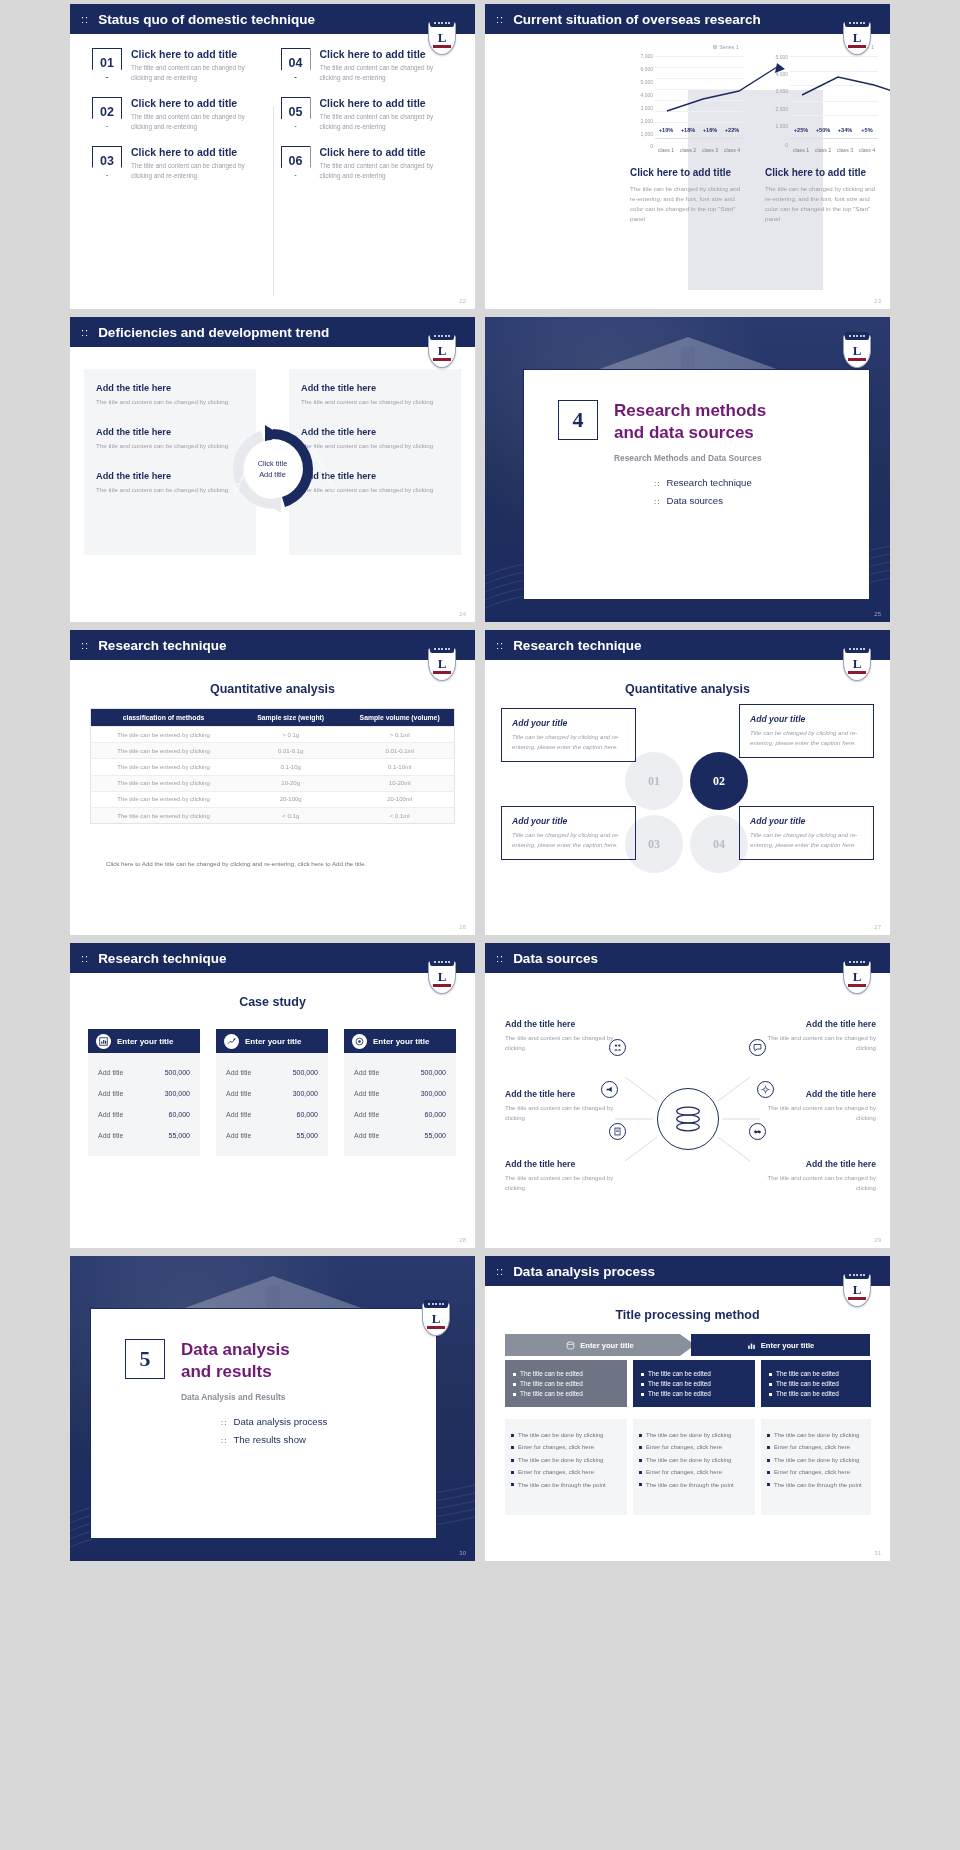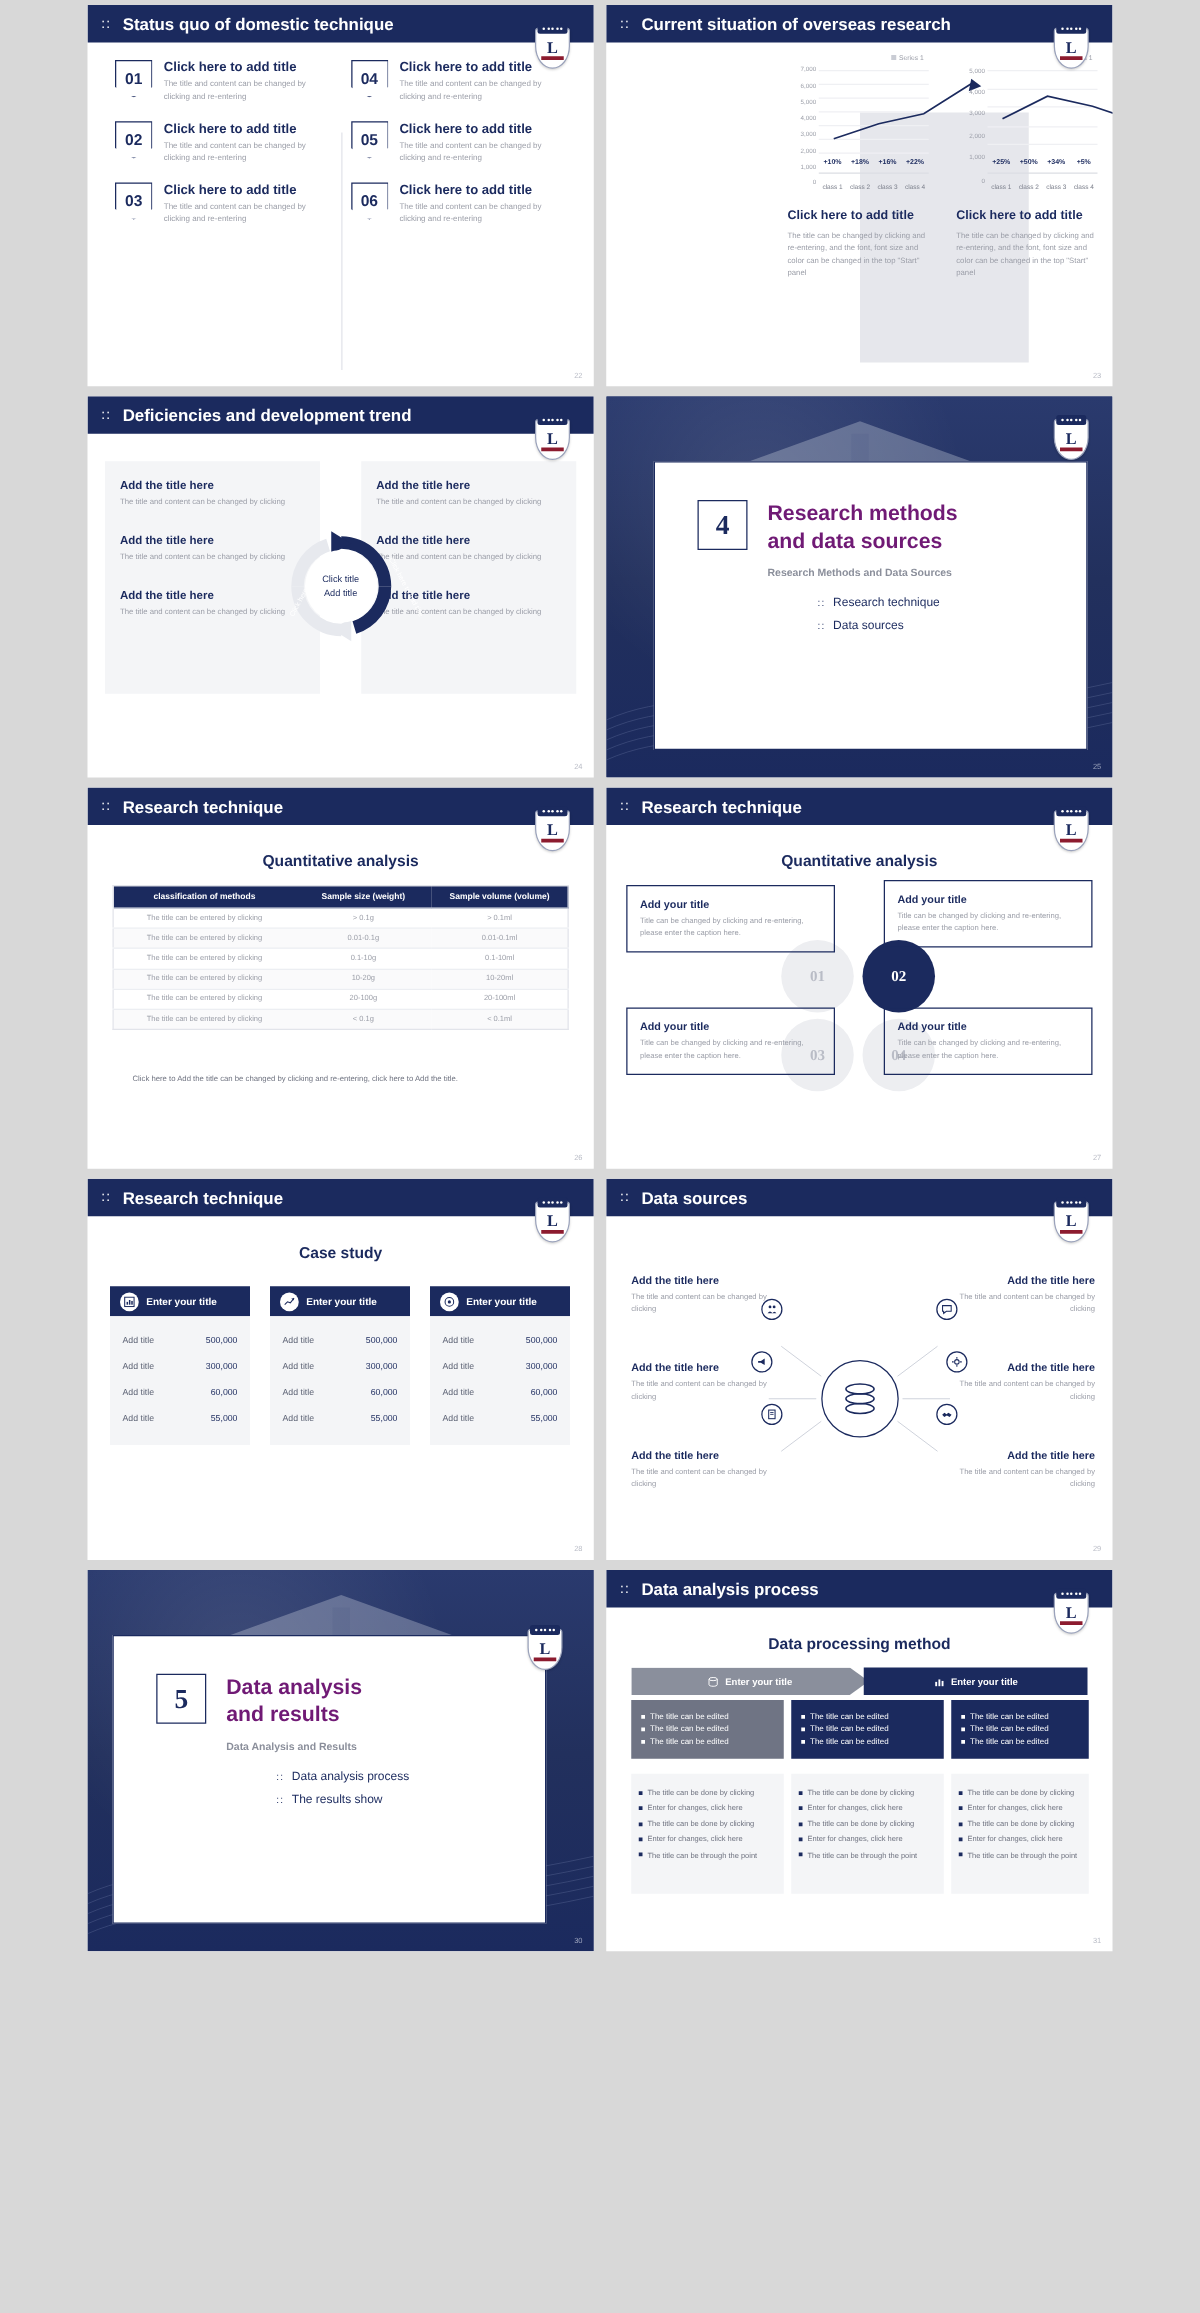--- a/index.html
+++ b/index.html
@@ -144,21 +144,21 @@
   
   .tbl { position:absolute; left:20px; right:20px; top:78px; border-collapse:collapse; width:365px;
          border:1px solid #e2e4ea; }
   .tbl th { background:#1b2a5e; color:#fff; font-size:6.8px; font-weight:bold; padding:5px 4px; text-align:center; }
   .tbl td { font-size:6px; color:#9b9ea8; padding:4.6px 4px; text-align:center; border-top:1px solid #eceef2; }
   .tbl td:first-child { color:#9b9ea8; }
   .tbl tr:nth-child(even) td { background:#fafafb; }
   .tblnote { position:absolute; left:36px; top:230px; font-size:6.2px; color:#6f7380; }
 
   
-  .qbox { position:absolute; width:167px; border:1.1px solid #1b2a5e; padding:9px 10px; }
+  .qbox { position:absolute; width:135px; border:1.1px solid #1b2a5e; padding:9px 10px;font-style:italic; }
   .qbox h5 { margin:0 0 4px 0; font-size:8.6px; font-weight:bold; color:#1b2a5e; }
   .qbox p { margin:0; font-size:6.1px; color:#9b9ea8; line-height:1.65; }
   .circlebig { position:absolute; border-radius:50%; display:flex; align-items:center; justify-content:center;
                font-size:12px; font-weight:bold; font-family:"Liberation Serif",serif; }
 
   
   .ccard { position:absolute; top:86px; width:112px; }
   .ccard .hd { background:#1b2a5e; color:#fff; height:24px; display:flex; align-items:center; gap:6px; padding:0 8px;
                font-size:8px; font-weight:bold; }
   .ccard .bd { background:#f4f5f7; padding:9px 10px 10px 10px; }
@@ -923,21 +923,21 @@
         <div class="cap">
           <i></i>
           <i></i>
           <i></i>
           <i></i>
           <i></i>
         </div>
       <div class="mono">L</div>
         <div class="stripe"></div>
     </div>
-    <div class="sec-title" style="position:absolute;left:0;top:52px;width:100%">Data processing method</div>
+    <div class="sec-title" style="position:absolute;left:0;top:52px;width:100%">Title processing method</div>
 
     <div style="position:absolute;left:20px;top:78px;width:190px;height:22px;background:#8a8f9c;display:flex;align-items:center;justify-content:center;gap:5px;color:#fff;font-size:7.6px;font-weight:bold;clip-path:polygon(0 0,92% 0,100% 50%,92% 100%,0 100%)">
       <span>
         <svg width="9" height="9" viewBox="0 0 12 12">
             <ellipse cx="6" cy="3" rx="4.4" ry="1.7" fill="none" stroke="#fff" stroke-width="1"></ellipse>
             <path d="M1.6 3v6c0 1 2 1.7 4.4 1.7s4.4-.7 4.4-1.7V3" fill="none" stroke="#fff" stroke-width="1"></path>
           </svg>
       </span>
       <span>Enter your title</span>
     </div>

